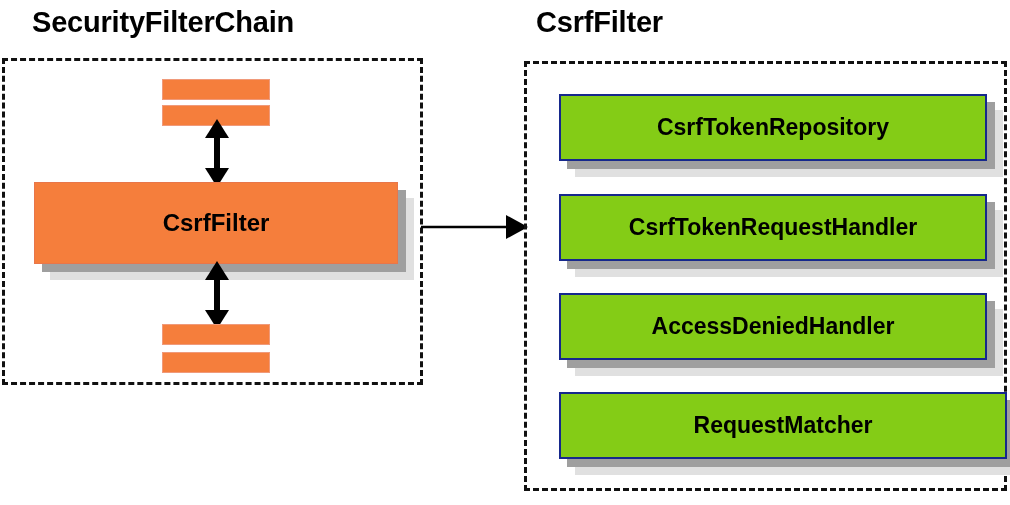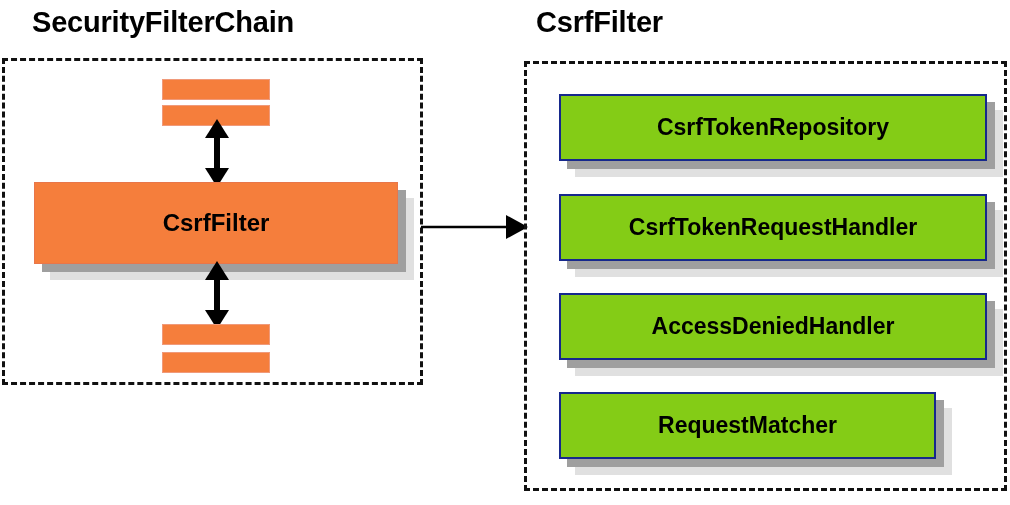--- a/index.html
+++ b/index.html
@@ -125,21 +125,21 @@
     overflow: visible;
   }
   #arrow-up-double   { left: 200px; top: 118px; width: 34px; height: 70px; }
   #arrow-down-double { left: 200px; top: 260px; width: 34px; height: 70px; }
   #arrow-connector   { left: 420px; top: 210px; width: 112px; height: 34px; }
 
   
   #card-repository { left: 559px; top: 94px;  width: 428px; height: 67px; }
   #card-handler    { left: 559px; top: 194px; width: 428px; height: 67px; }
   #card-denied     { left: 559px; top: 293px; width: 428px; height: 67px; }
-  #card-matcher    { left: 559px; top: 392px; width: 377px; height: 67px; }
+  #card-matcher    { left: 559px; top: 392px; width: 428px; height: 67px; padding-left: 20px; }
 </style>
 </head>
 <body>
 
 <div class="canvas">
 
   <div class="panel-title" id="title-left">SecurityFilterChain</div>
 
   <div class="panel-title" id="title-right">CsrfFilter</div>
 

